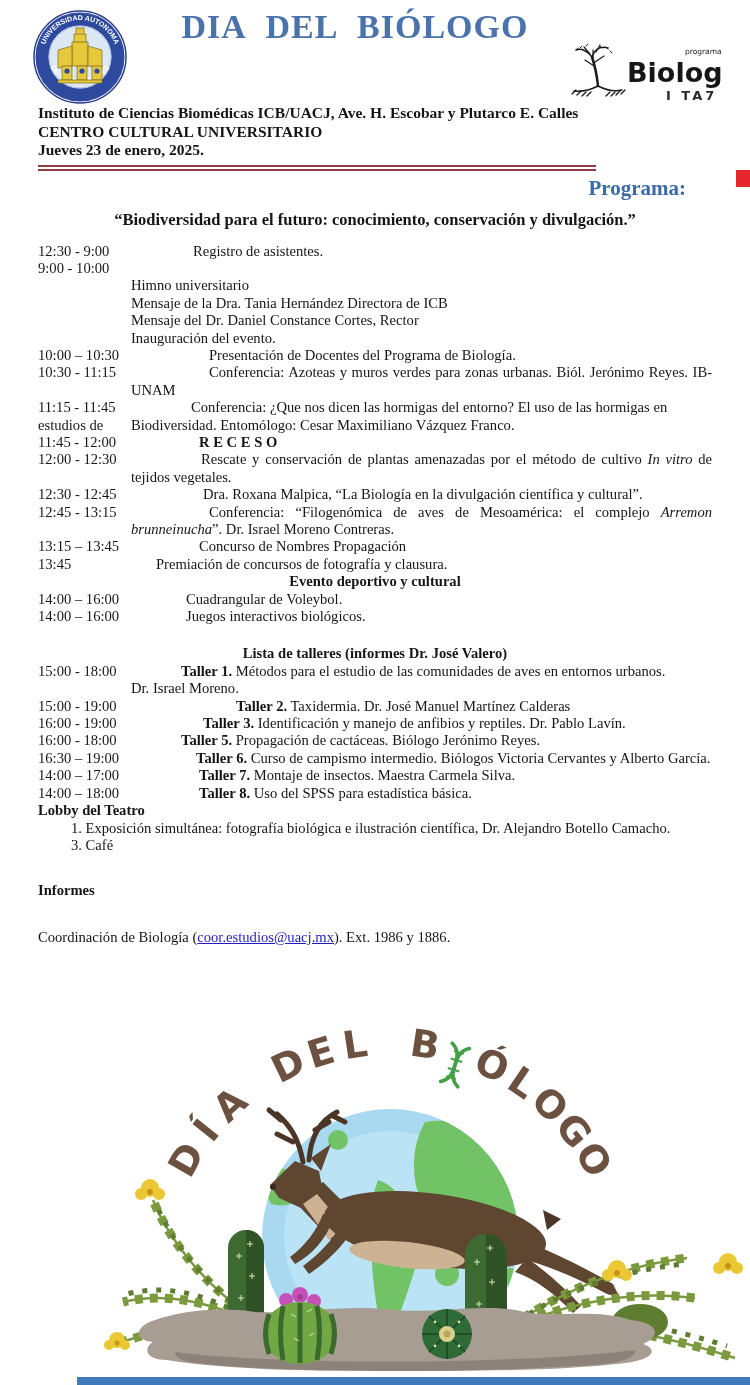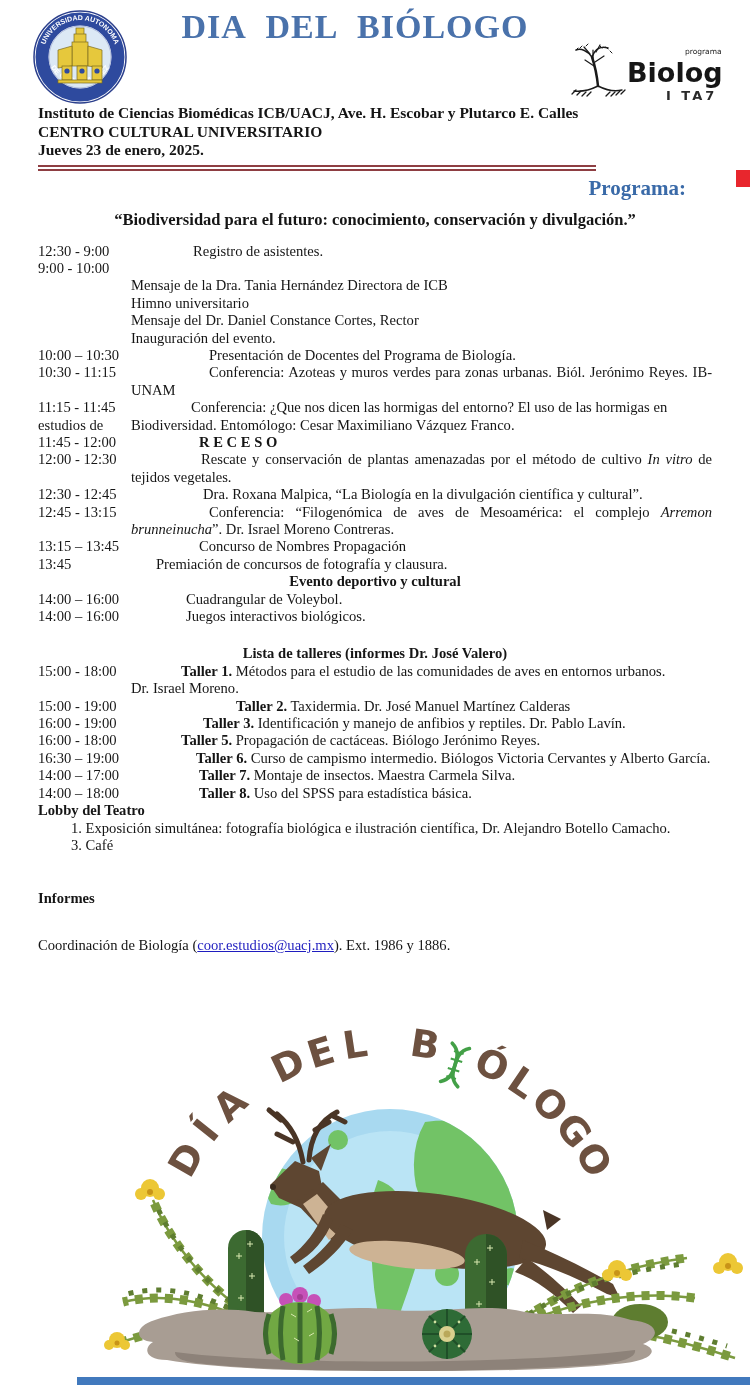--- a/index.html
+++ b/index.html
@@ -28,21 +28,21 @@
   .sched{margin-top:13px;font-size:14.6px;line-height:17.4px;}
   .sched-row{display:flex;}
   .sched-row .time{width:93px;flex:none;}
   .sched-row .content{flex:1;}
   .sched-row.justify .content{text-align:justify;}
   .sched-row.center{display:block;text-align:center;font-weight:bold;}
   .sched-spacer{height:20px;}
 
   .lobby-title{font-weight:bold;font-size:14.6px;line-height:17.4px;}
   .lobby-item{padding-left:33px;font-size:14.6px;line-height:17.4px;}
-  .informes-title{margin-top:36px;font-weight:bold;font-size:14.6px;}
+  .informes-title{margin-top:28px;font-weight:bold;font-size:14.6px;}
   .contact{margin-top:30px;font-size:14.6px;}
   .contact a{color:var(--link_blue);}
 
   
   .red-marker{position:absolute;left:736px;top:170px;width:14px;height:17px;background:var(--marker_red);}
   .bottom-bar{position:absolute;left:77px;top:1377px;width:673px;height:8px;background:var(--bar_blue);}
 
   
   .illu{position:absolute;left:95px;top:1022px;}
   .arc-char{font-family:"DejaVu Sans",sans-serif;font-weight:bold;font-size:38px;
@@ -134,25 +134,25 @@
     <div class="sched">
         <div class="sched-row">
           <div class="time">12:30 - 9:00</div>
           <div class="content" style="text-indent: 62px;">Registro de asistentes.</div>
         </div>
         <div class="sched-row">
           <div class="time">9:00 - 10:00</div>
         </div>
         <div class="sched-row">
           <div class="time"></div>
+          <div class="content">Himno universitario</div>
+        </div>
+        <div class="sched-row">
+          <div class="time"></div>
           <div class="content">Mensaje de la Dra. Tania Hernández Directora de ICB</div>
-        </div>
-        <div class="sched-row">
-          <div class="time"></div>
-          <div class="content">Himno universitario</div>
         </div>
         <div class="sched-row">
           <div class="time"></div>
           <div class="content">Mensaje del Dr. Daniel Constance Cortes, Rector</div>
         </div>
         <div class="sched-row">
           <div class="time"></div>
           <div class="content">Inauguración del evento.</div>
         </div>
         <div class="sched-row">

